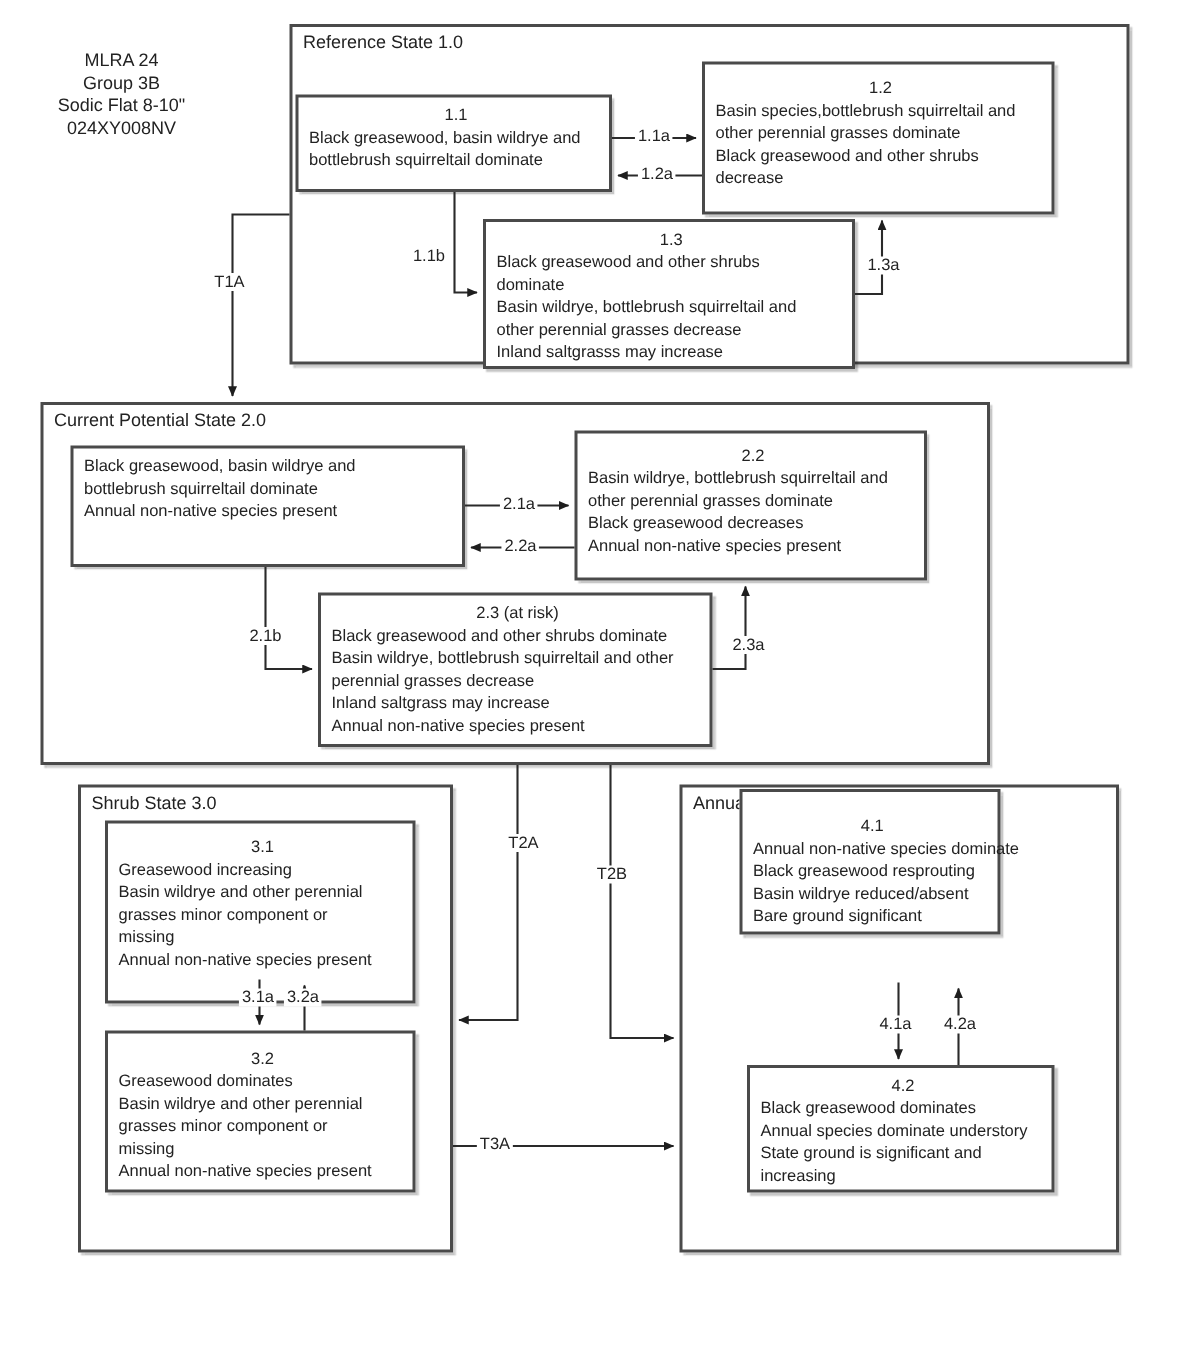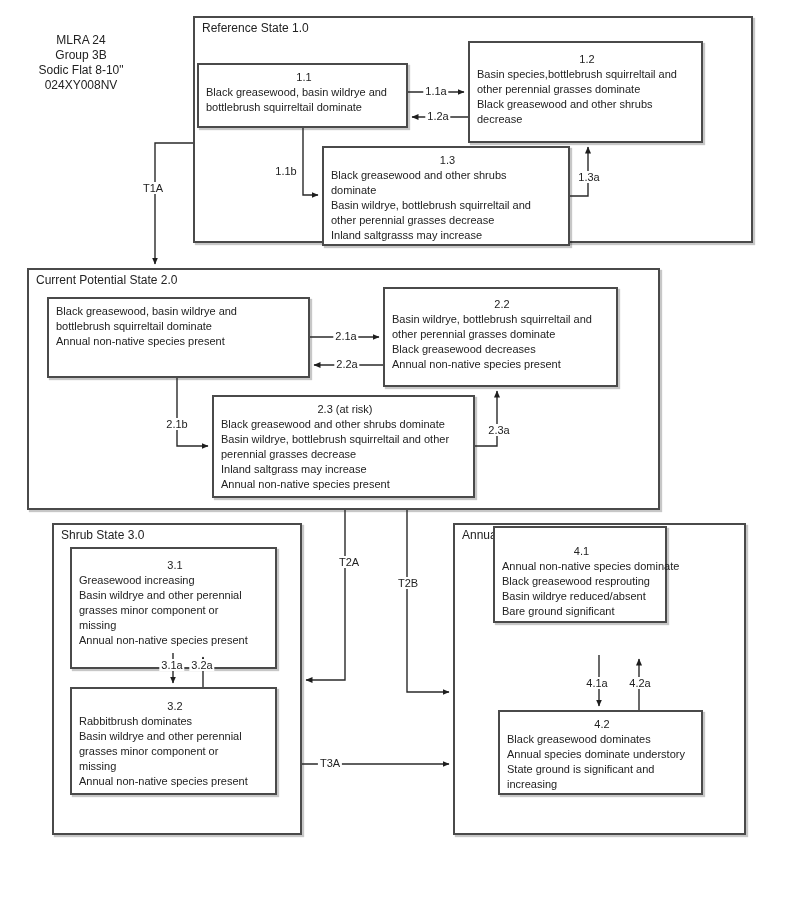--- a/index.html
+++ b/index.html
@@ -106,21 +106,21 @@
   <div class="comm" style="left:70px;top:547px;width:207px;height:122px;padding-top:9px">
     <span class="title">3.1</span>
     <span class="ln">Greasewood increasing</span>
     <span class="ln">Basin wildrye and other perennial</span>
     <span class="ln">grasses minor component or</span>
     <span class="ln">missing</span>
     <span class="ln">Annual non-native species present</span>
   </div>
   <div class="comm" style="left:70px;top:687px;width:207px;height:108px;padding-top:10px">
     <span class="title">3.2</span>
-    <span class="ln">Rabbitbrush dominates</span>
+    <span class="ln">Greasewood dominates</span>
     <span class="ln">Basin wildrye and other perennial</span>
     <span class="ln">grasses minor component or</span>
     <span class="ln">missing</span>
     <span class="ln">Annual non-native species present</span>
   </div>
 
   <div class="state" style="left:453px;top:523px;width:293px;height:312px">
     <span class="state-label">Annual State 4.0</span>
   </div>
   <div class="comm pad-lg" style="left:493px;top:526px;width:174px;height:97px">

